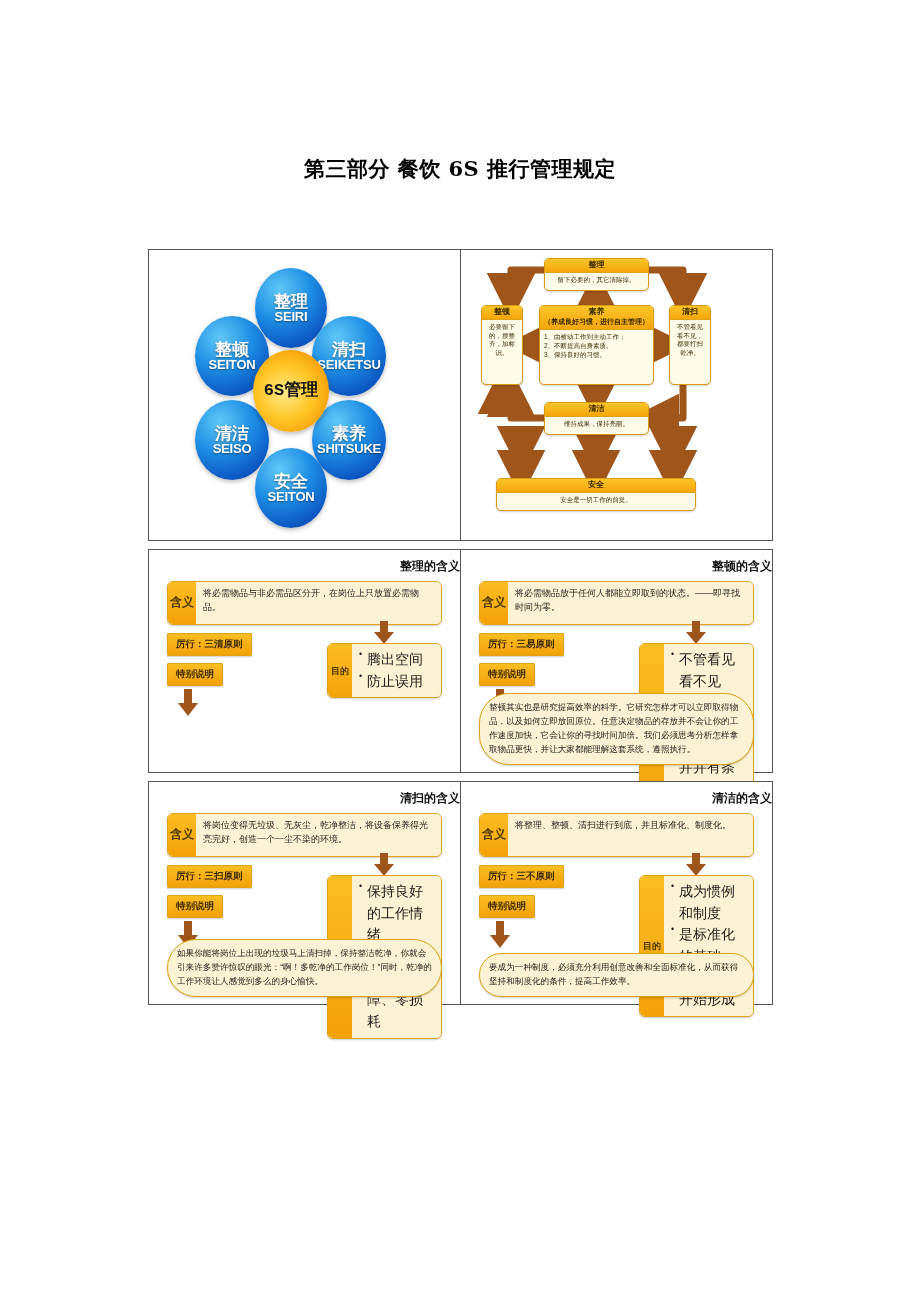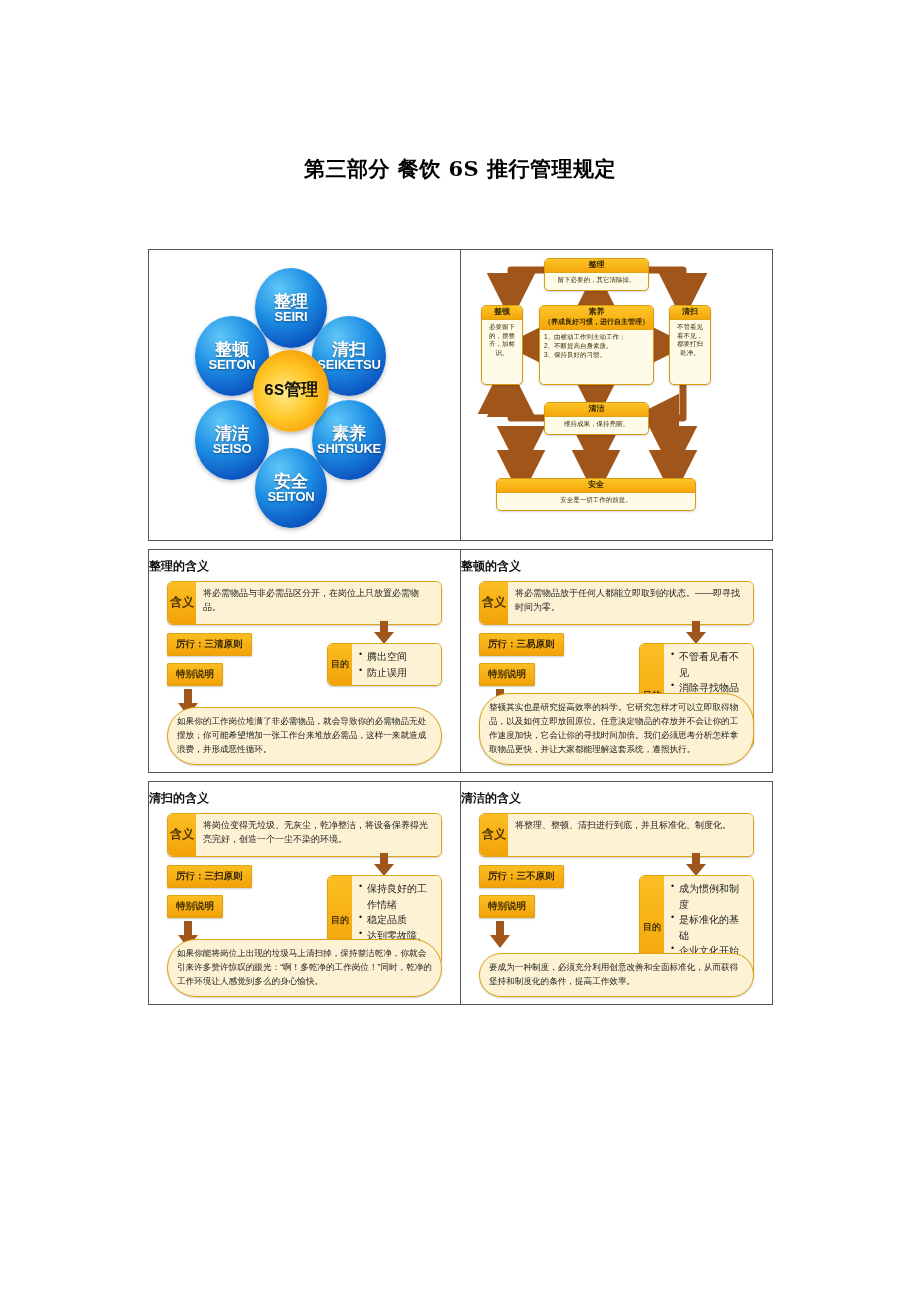--- a/index.html
+++ b/index.html
@@ -89,21 +89,21 @@
   .f-qingsao {left:208px;top:55px;width:42px;height:80px;}
   .f-qingjie {left:83px;top:152px;width:105px;height:33px;}
   .f-anquan  {left:35px;top:228px;width:200px;height:33px;}
 
   
   .flow-svg{position:absolute;left:0;top:0;width:311px;height:290px;}
 
   
   .mpanel{height:222px;position:relative;padding:0;}
   .mtitle{
-    text-align:left;font-size:12px;font-weight:bold;color:#111;
+    text-align:right;font-size:12px;font-weight:bold;color:#111;
     padding:8px 0 6px;font-family:"Liberation Sans","DejaVu Sans",sans-serif;
   }
   .mbody{position:relative;height:186px;}
 
   .card{
     position:absolute;box-sizing:border-box;
     border:1px solid #e0a516;border-radius:6px;
     background:#fdf3d4;overflow:hidden;
     box-shadow:0 1px 2px rgba(0,0,0,.2);
   }
@@ -136,21 +136,21 @@
     width:24px;flex:0 0 24px;
     background:linear-gradient(#fbbe22,#f2a208);
     color:#4a3400;font-weight:bold;font-size:9px;
     display:flex;flex-direction:column;align-items:center;justify-content:center;
     line-height:1.15;
   }
   .purpose .items{
     flex:1;padding:5px 5px 5px 7px;background:#fdf3d4;
   }
   .purpose .items div{
-    font-size:10px;line-height:1.55;color:#1a1a1a;position:relative;padding-left:8px;
+    font-size:14px;line-height:1.55;color:#1a1a1a;position:relative;padding-left:8px;
   }
   .purpose .items div:before{
     content:"•";position:absolute;left:0;top:-1px;font-size:9px;
   }
 
   .longtext{
     left:18px;bottom:2px;width:275px;
     padding:7px 9px;font-size:8.6px;line-height:1.62;color:#1a1a1a;border-radius:30px;
   }
 
@@ -311,21 +311,20 @@
             </svg>
 
             <div class="card purpose">
               <div class="lbl">目的</div>
               <div class="items">
                 <div>腾出空间</div>
                 <div>防止误用</div>
               </div>
             </div>
 
-            <div class="card longtext">如果你的工作岗位堆满了非必需物品，就会导致你的必需物品无处摆放；你可能希望增加一张工作台来堆放必需品，这样一来就造成浪费，并形成恶性循环。</div>
           </div>
         </div>
       </div>
 
       <div class="cell right">
         <div class="mpanel">
           <div class="mtitle">整顿的含义</div>
           <div class="mbody">
 
             <div class="card def">

